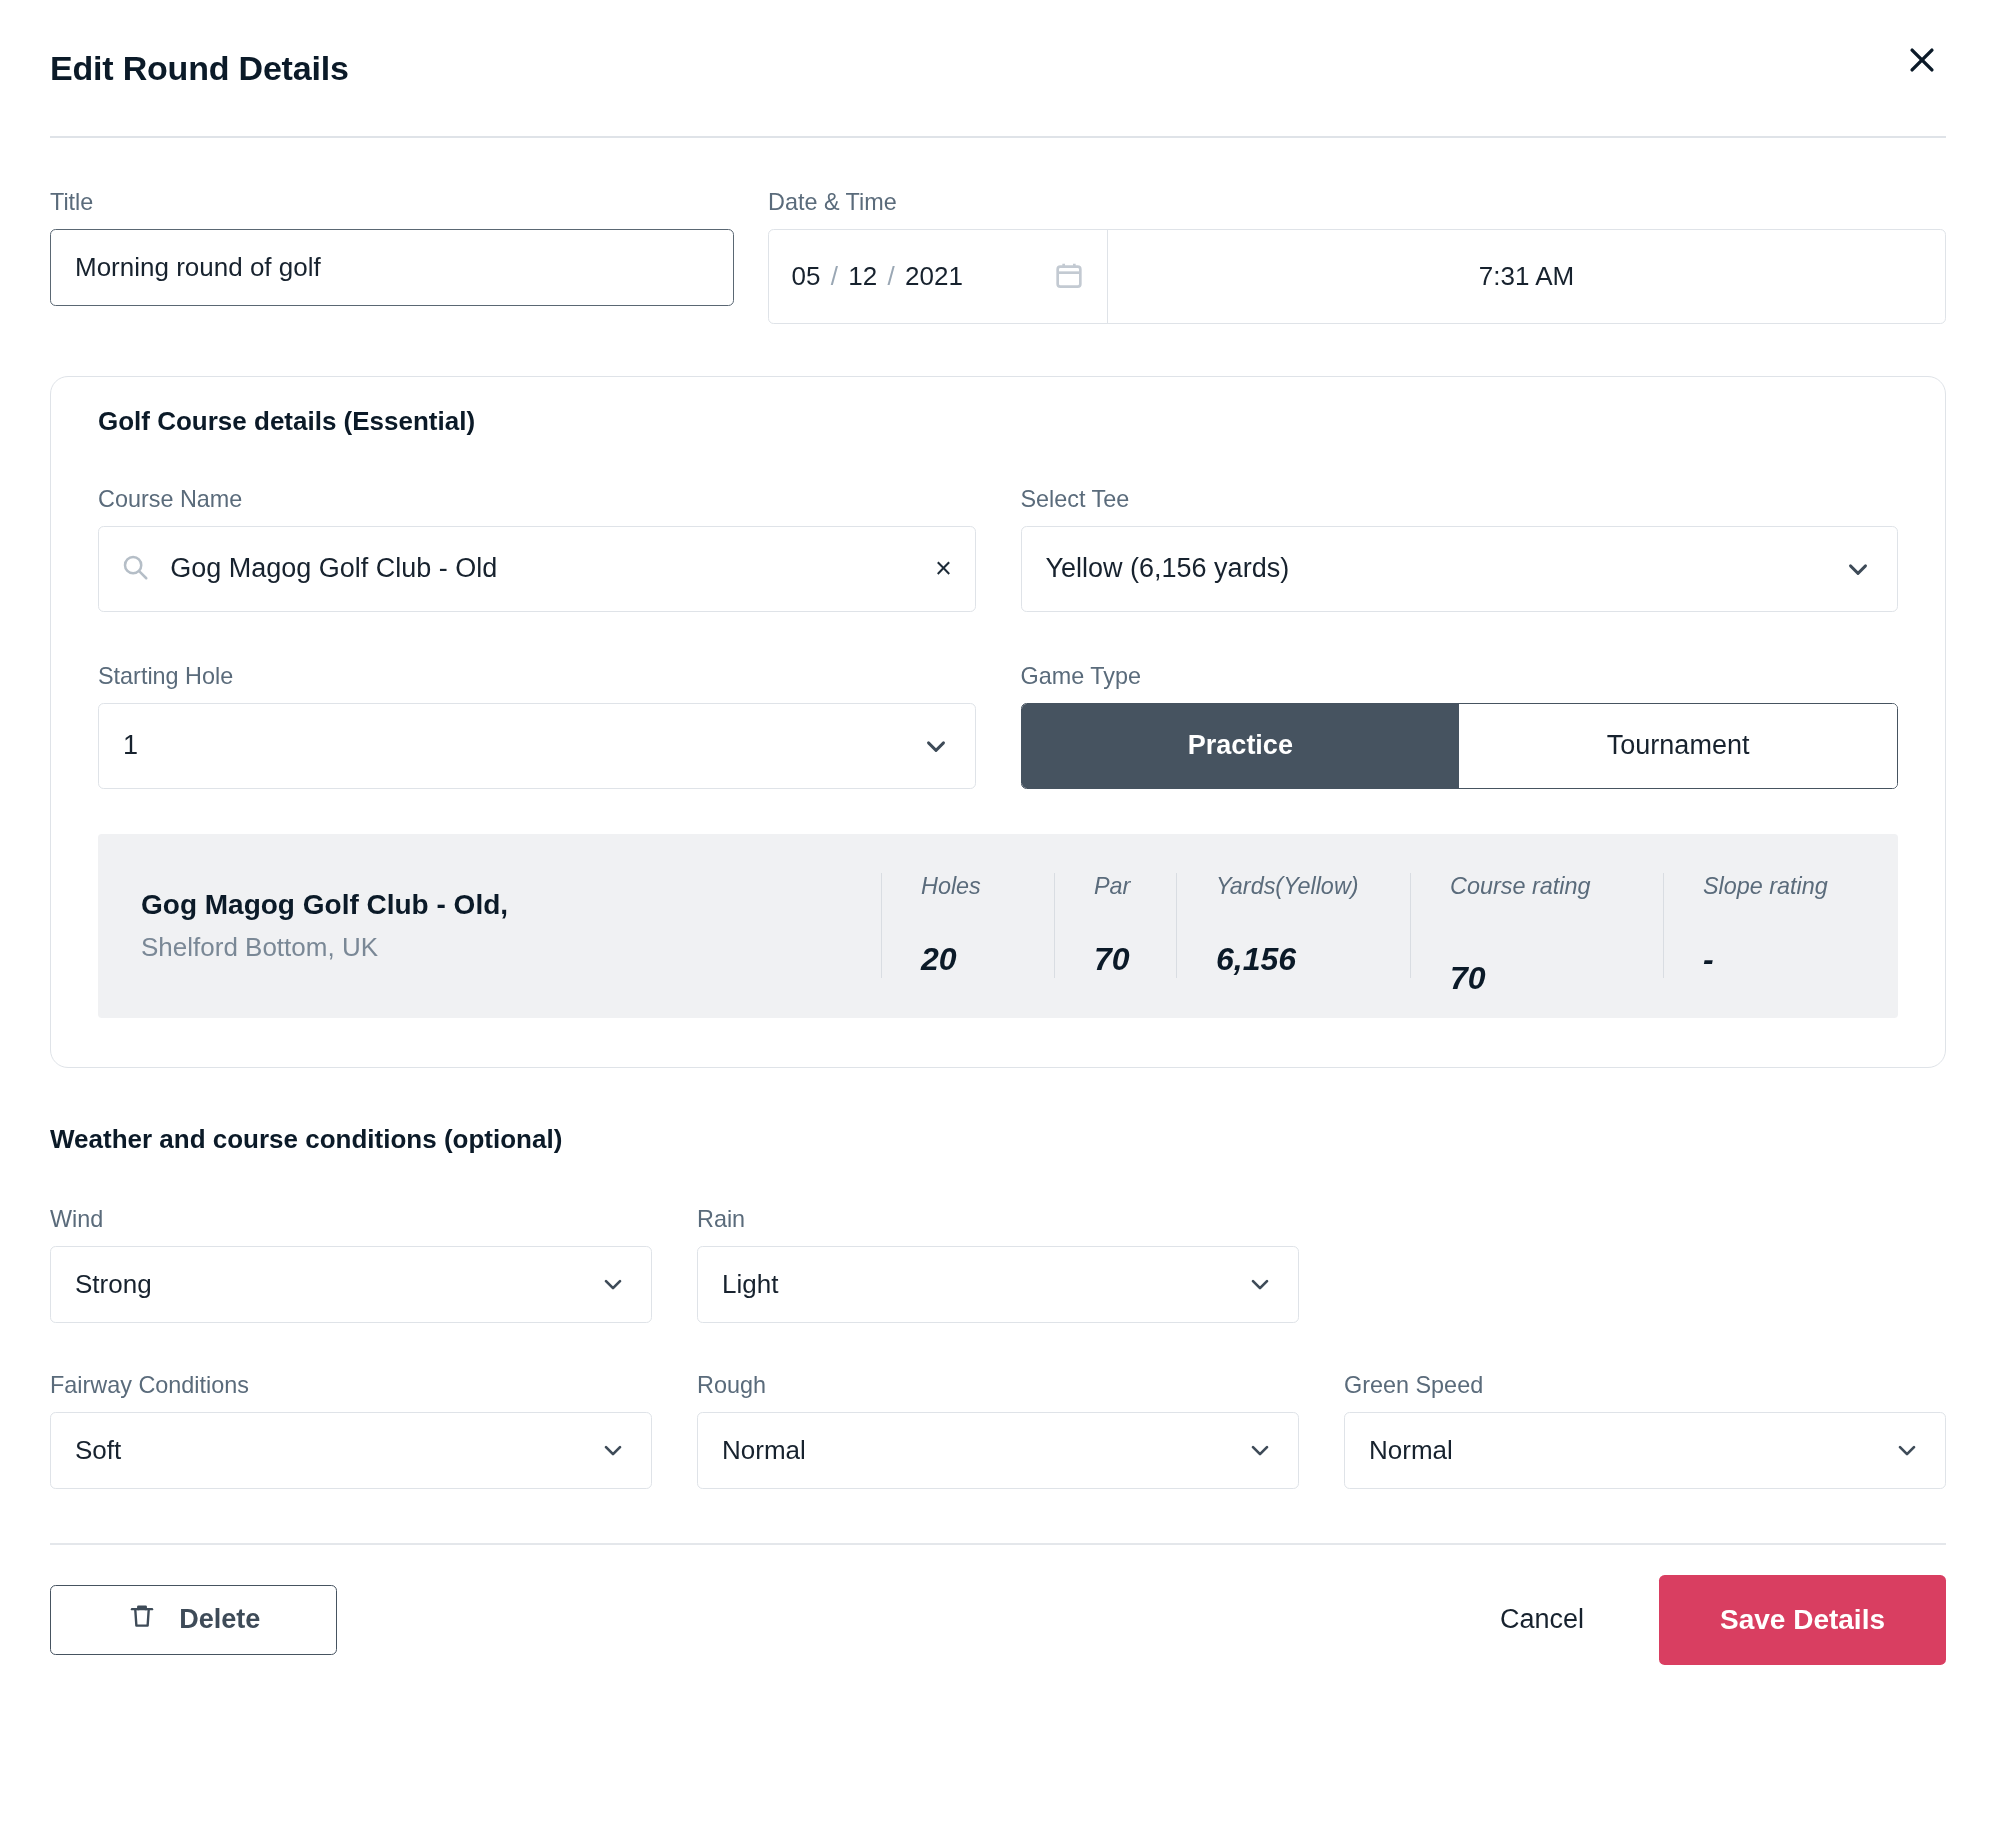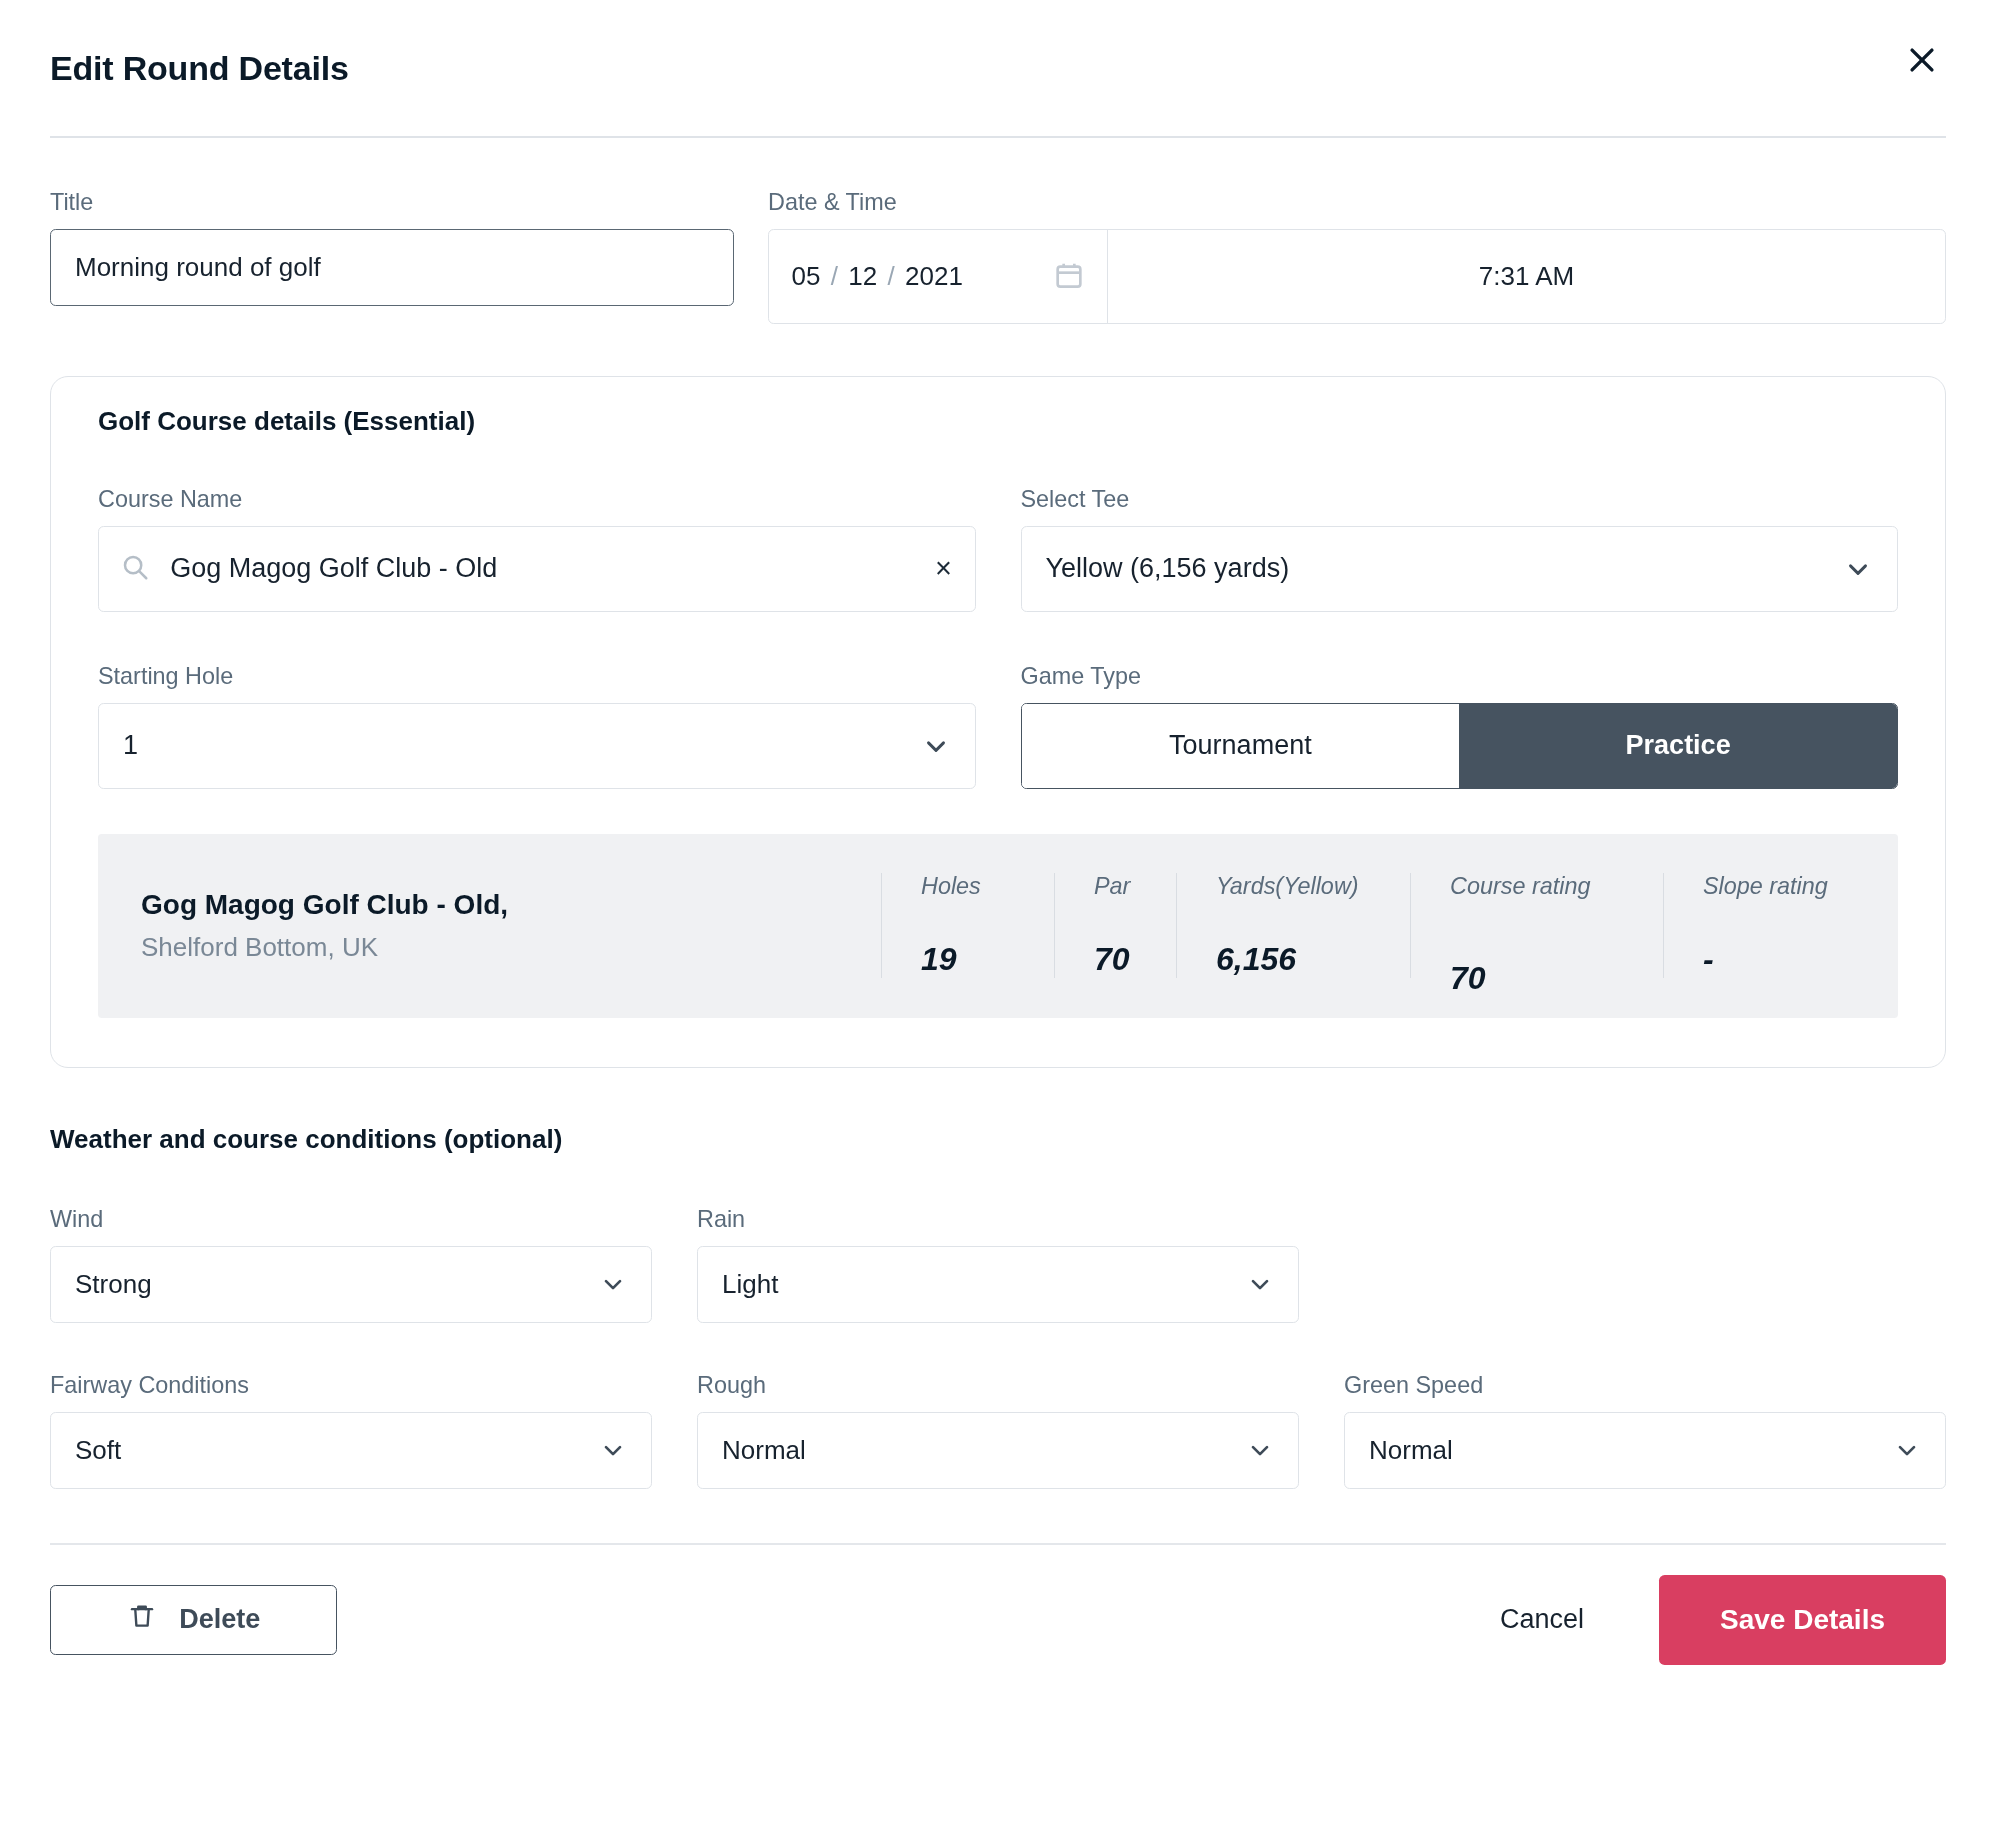--- a/index.html
+++ b/index.html
@@ -415,35 +415,35 @@
             <svg width="30" height="30" viewBox="0 0 24 24" fill="none" stroke="#3e4b58" stroke-width="2.3" stroke-linecap="round" stroke-linejoin="round">
               <polyline points="6 9.5 12 15.5 18 9.5"></polyline>
             </svg>
           </span>
         </div>
       </div>
 
       <div class="card-col">
         <span class="field-label">Game Type</span>
         <div class="segmented">
+          <div class="seg active">Practice</div>
           <div class="seg">Tournament</div>
-          <div class="seg active">Practice</div>
         </div>
       </div>
     </div>
 
     <div class="summary-bar">
       <div class="sum-name">
         <div class="n1">Gog Magog Golf Club - Old,</div>
         <div class="n2">Shelford Bottom, UK</div>
       </div>
       <div class="sum-stats">
         <div class="stat w1">
           <div class="k">Holes</div>
-          <div class="v">19</div>
+          <div class="v">20</div>
         </div>
         <div class="stat w2">
           <div class="k">Par</div>
           <div class="v">70</div>
         </div>
         <div class="stat w3">
           <div class="k">Yards(Yellow)</div>
           <div class="v">6,156</div>
         </div>
         <div class="stat w4">

